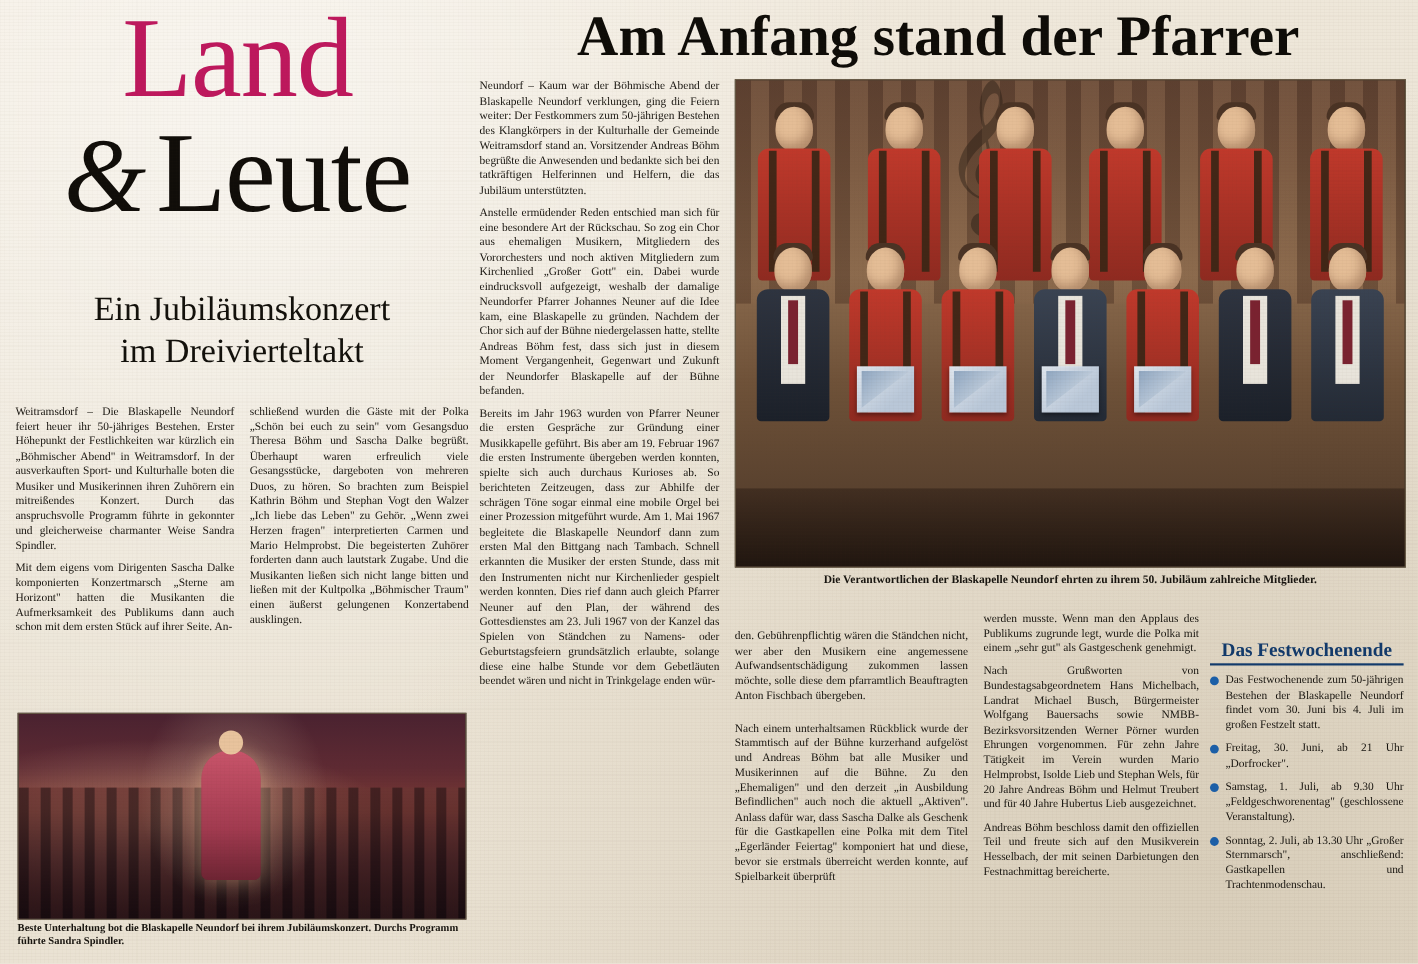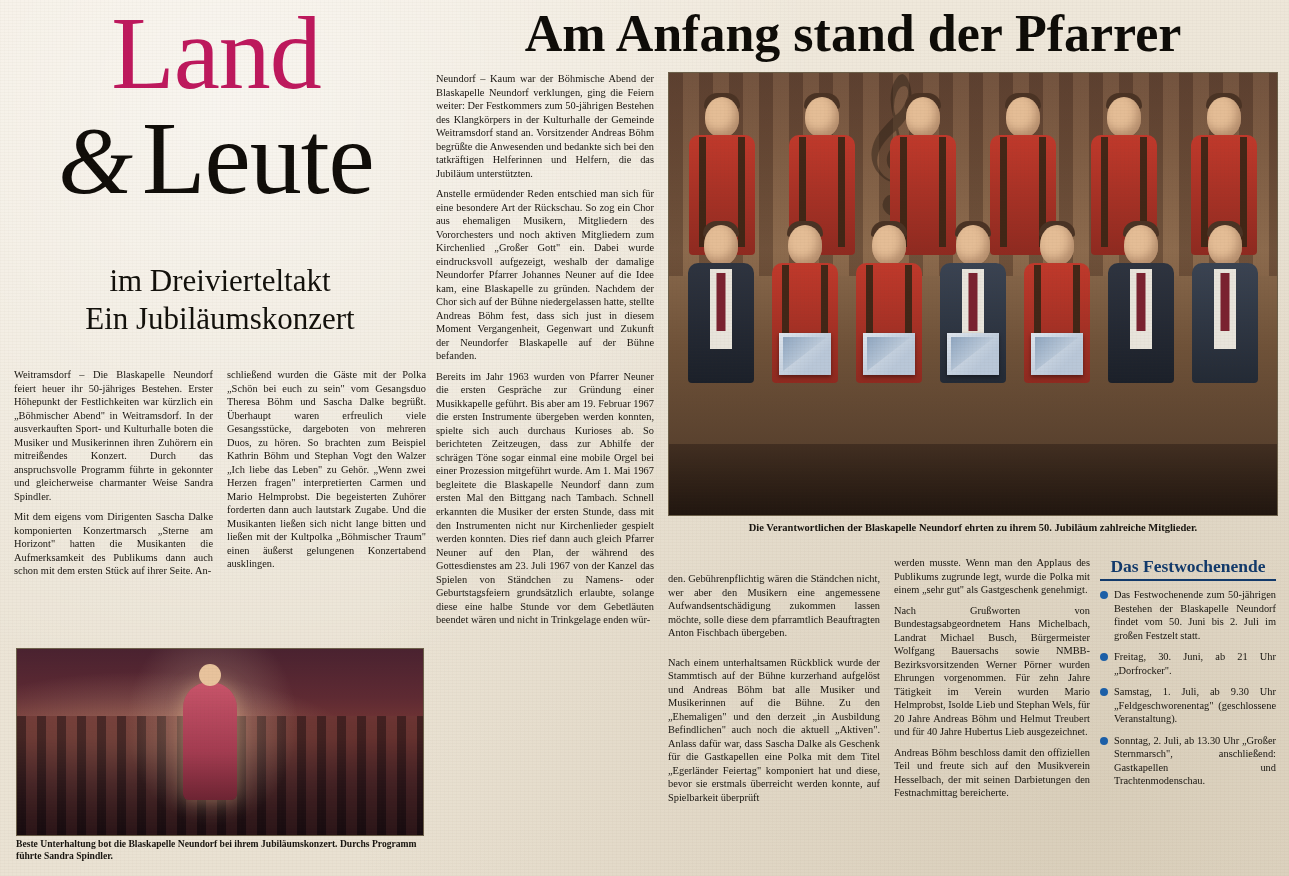--- a/index.html
+++ b/index.html
@@ -342,21 +342,21 @@
     width: 606px;
     font-size: 10.5px;
     font-weight: bold;
     text-align: center;
   }
 
   
   .infobox {
     position: absolute;
     left: 1100px;
-    top: 556px;
+    top: 580px;
     width: 176px;
   }
   .infobox .ib-title {
     font-size: 17.5px;
     font-weight: bold;
     color: #123a6b;
     text-align: center;
     border-bottom: 2px solid #123a6b;
     padding-bottom: 2px;
     margin-bottom: 7px;
@@ -400,22 +400,22 @@
   <div class="masthead">
     <div class="line1">Land</div>
     <div class="line2">
       <span class="amp">&amp;</span><span>Leute</span>
     </div>
   </div>
 
   <div class="main-headline">Am Anfang stand der Pfarrer</div>
 
   <div class="sub-headline">
+    <div>Ein Jubiläumskonzert</div>
     <div>im Dreivierteltakt</div>
-    <div>Ein Jubiläumskonzert</div>
   </div>
 
   <div class="leftcols">
     <div class="col">
       <p>Weitramsdorf – Die Blaskapelle Neundorf feiert heuer ihr 50-jähriges Bestehen. Erster Höhepunkt der Festlichkeiten war kürzlich ein „Böhmischer Abend" in Weitramsdorf. In der ausverkauften Sport- und Kulturhalle boten die Musiker und Musikerinnen ihren Zuhörern ein mitreißendes Konzert. Durch das anspruchsvolle Programm führte in gekonnter und gleicherweise charmanter Weise Sandra Spindler.</p>
       <p>Mit dem eigens vom Dirigenten Sascha Dalke komponierten Konzertmarsch „Sterne am Horizont" hatten die Musikanten die Aufmerksamkeit des Publikums dann auch schon mit dem ersten Stück auf ihrer Seite. An-</p>
     </div>
     <div class="col">
       <p>schließend wurden die Gäste mit der Polka „Schön bei euch zu sein" vom Gesangsduo Theresa Böhm und Sascha Dalke begrüßt. Überhaupt waren erfreulich viele Gesangsstücke, dargeboten von mehreren Duos, zu hören. So brachten zum Beispiel Kathrin Böhm und Stephan Vogt den Walzer „Ich liebe das Leben" zu Gehör. „Wenn zwei Herzen fragen" interpretierten Carmen und Mario Helmprobst. Die begeisterten Zuhörer forderten dann auch lautstark Zugabe. Und die Musikanten ließen sich nicht lange bitten und ließen mit der Kultpolka „Böhmischer Traum" einen äußerst gelungenen Konzertabend ausklingen.</p>
     </div>
@@ -545,21 +545,21 @@
   <div class="col4">
     <p>werden musste. Wenn man den Applaus des Publikums zugrunde legt, wurde die Polka mit einem „sehr gut" als Gastgeschenk genehmigt.</p>
     <p>Nach Grußworten von Bundestagsabgeordnetem Hans Michelbach, Landrat Michael Busch, Bürgermeister Wolfgang Bauersachs sowie NMBB-Bezirksvorsitzenden Werner Pörner wurden Ehrungen vorgenommen. Für zehn Jahre Tätigkeit im Verein wurden Mario Helmprobst, Isolde Lieb und Stephan Wels, für 20 Jahre Andreas Böhm und Helmut Treubert und für 40 Jahre Hubertus Lieb ausgezeichnet.</p>
     <p>Andreas Böhm beschloss damit den offiziellen Teil und freute sich auf den Musikverein Hesselbach, der mit seinen Darbietungen den Festnachmittag bereicherte.</p>
   </div>
 
   <div class="infobox">
     <div class="ib-title">Das Festwochenende</div>
     <div class="ib-item">
       <span class="bullet"></span>
-      <span>Das Festwochenende zum 50-jährigen Bestehen der Blaskapelle Neundorf findet vom 50. Juni bis 2. Juli im großen Festzelt statt.</span>
+      <span>Das Festwochenende zum 50-jährigen Bestehen der Blaskapelle Neundorf findet vom 30. Juni bis 4. Juli im großen Festzelt statt.</span>
     </div>
     <div class="ib-item">
       <span class="bullet"></span>
       <span>Freitag, 30. Juni, ab 21 Uhr „Dorfrocker".</span>
     </div>
     <div class="ib-item">
       <span class="bullet"></span>
       <span>Samstag, 1. Juli, ab 9.30 Uhr „Feldgeschworenentag" (geschlossene Veranstaltung).</span>
     </div>
     <div class="ib-item">

